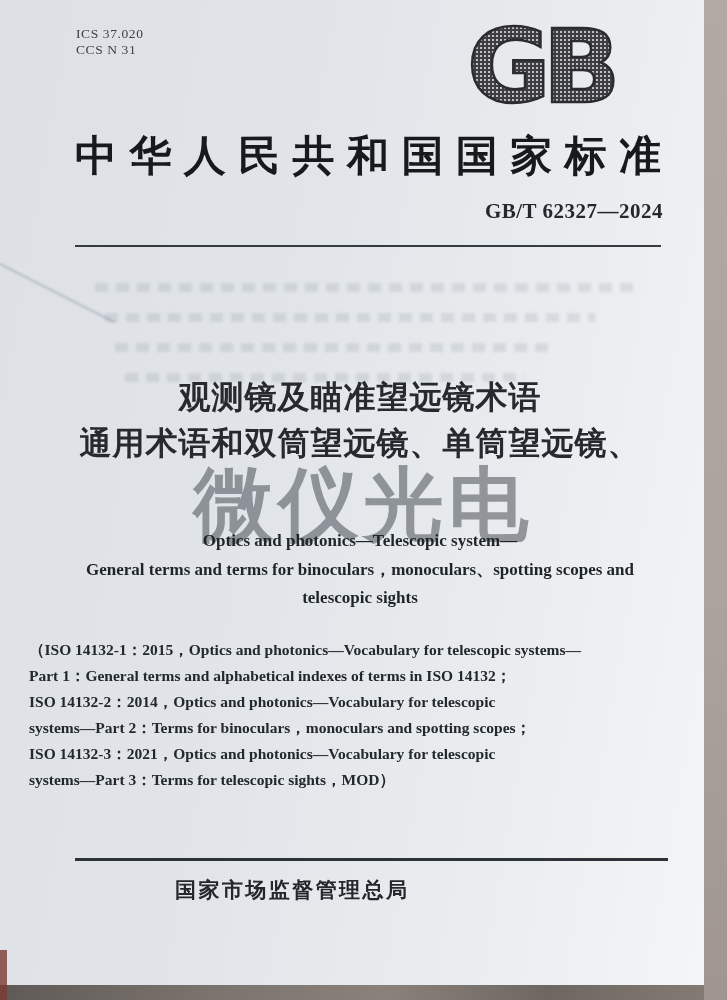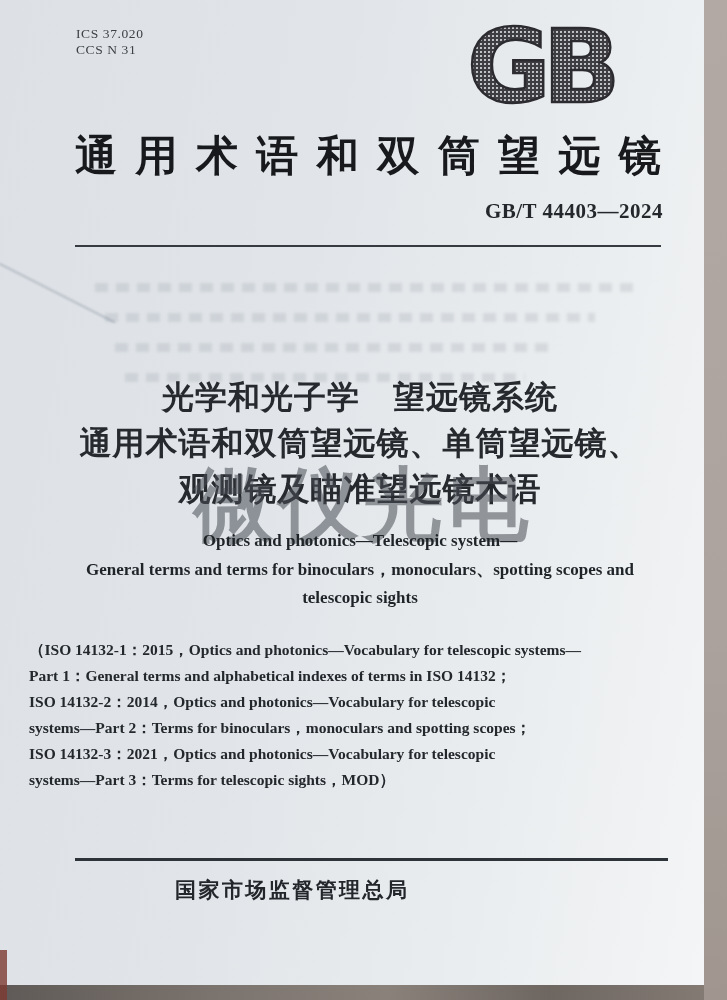--- a/index.html
+++ b/index.html
@@ -135,39 +135,38 @@
     <svg class="gb-logo" width="205" height="88" viewBox="0 0 205 88">
       <defs>
         <pattern id="halftone" width="4" height="4" patternUnits="userSpaceOnUse">
           <rect width="4" height="4" fill="#3e3e42"></rect>
           <circle cx="2" cy="2" r="1.05" fill="#dfe3e7"></circle>
         </pattern>
       </defs>
       <text x="4" y="80" font-size="102" font-weight="900" font-family="'DejaVu Sans', sans-serif" letter-spacing="-8" fill="url(#halftone)" stroke="#2c2c30" stroke-width="2.5">GB</text>
     </svg>
 
-    <div class="std-title">通用术语和双筒望远镜</div>
+    <div class="std-title">中华人民共和国国家标准</div>
 
-    <div class="std-number">GB/T 44403—2024</div>
+    <div class="std-number">GB/T 62327—2024</div>
 
     <div class="rule-top"></div>
 
     <div class="crease"></div>
 
     <div class="bleed" style="left:95px; top:283px; width:545px;">
       <span style="width:545px;"></span>
       <span style="width:490px; margin-left:10px;"></span>
       <span style="width:440px; margin-left:20px;"></span>
       <span style="width:400px; margin-left:30px;"></span>
     </div>
 
     <div class="title-cn">
-      <div>光学和光子学　望远镜系统</div>
+      <div>观测镜及瞄准望远镜术语</div>
       <div>通用术语和双筒望远镜、单筒望远镜、</div>
-      <div>观测镜及瞄准望远镜术语</div>
     </div>
 
     <div class="watermark">微仪光电</div>
 
     <div class="title-en">
       <div>Optics and photonics—Telescopic system—</div>
       <div>General terms and terms for binoculars，monoculars、spotting scopes and</div>
       <div>telescopic sights</div>
     </div>
 

